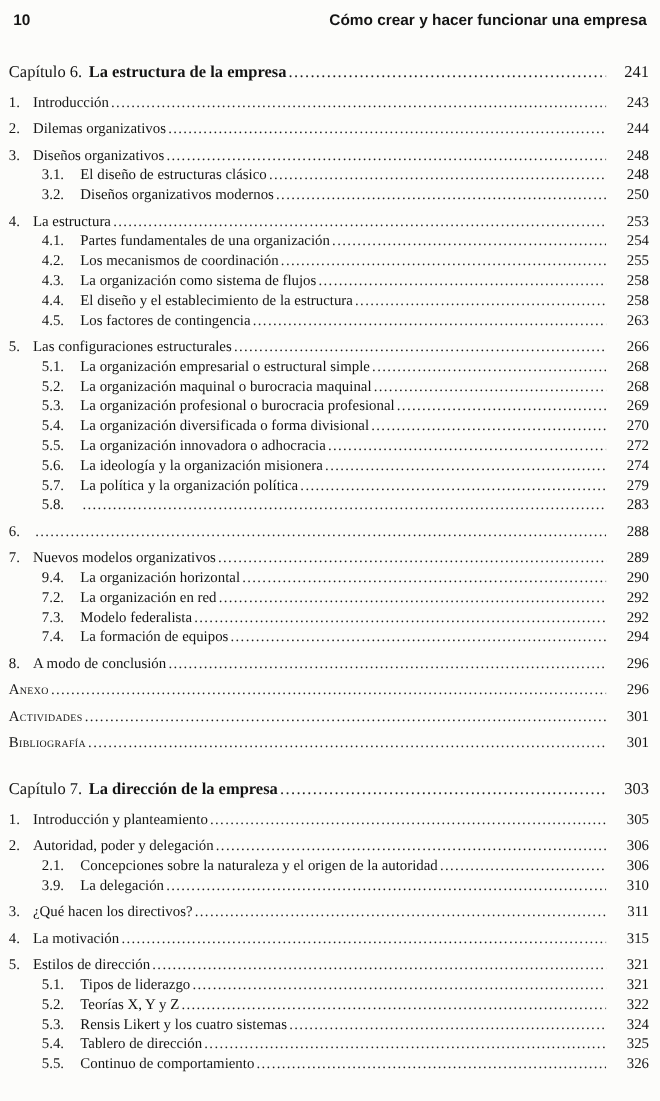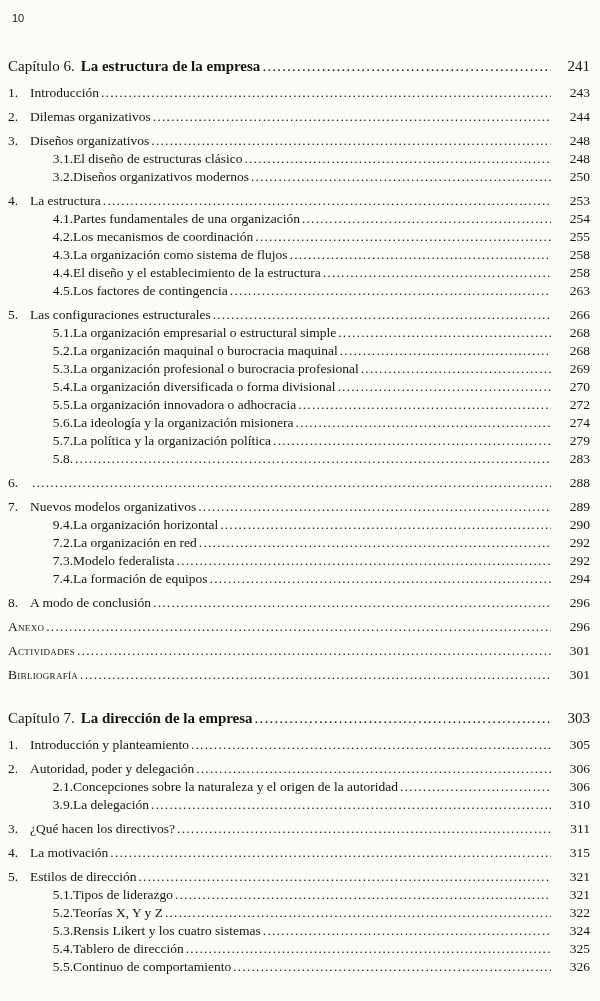--- a/index.html
+++ b/index.html
@@ -16,22 +16,22 @@
     overflow: hidden;
     position: relative;
   }
 
   
   .running-header {
     display: flex;
     justify-content: space-between;
     align-items: baseline;
     font-family: "Liberation Sans", sans-serif;
-    font-weight: normal;
-    font-size: 11px;
+    font-weight: bold;
+    font-size: 14px;
     line-height: 16px;
     padding: 2px 2px 0 4px;
     height: 24px;
     text-align: right;
   }
 
   
   .toc-list { width: 100%; }
 
   .entry {
@@ -57,41 +57,42 @@
   .entry .page {
     flex: 0 0 auto;
     width: 34px;
     text-align: right;
   }
 
   .entry.level1 { margin-top: 6px; }
   .entry.level1 .label { width: 22px; }
 
   .entry.level2 { padding-left: 30px; }
-  .entry.level2 .label { width: 35px; text-align: right; }
+  .entry.level2 .label { width: 35px; }
 
   .entry.smallcaps { margin-top: 6px; }
   .entry.smallcaps .title { font-variant: small-caps; letter-spacing: 0.3px; }
 
   .entry.chapter {
     margin-top: 25px;
     margin-bottom: 8px;
     font-size: 15px;
     line-height: 19px;
   }
   .entry.chapter .label { margin-right: 6px; }
   .entry.chapter .title { font-weight: bold; }
 </style>
 </head>
 <body>
 
 <div class="book-page">
 
   <div class="running-header">
     <span>10</span>
+    <span>Cómo crear y hacer funcionar una empresa</span>
   </div>
 
   <div class="toc-list">
       <div class="entry chapter">
     <span class="label">Capítulo 6.</span>
     <span class="title">La estructura de la empresa</span>
     <span class="dots"></span>
     <span class="page">241</span>
   </div>
       <div class="entry level1">

